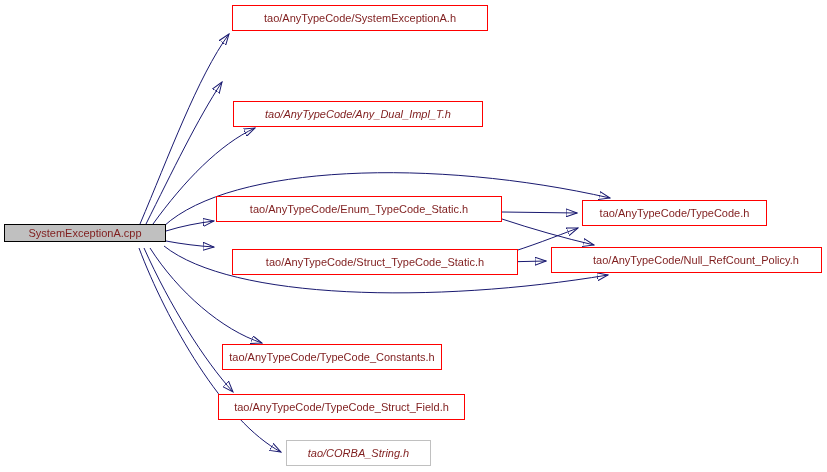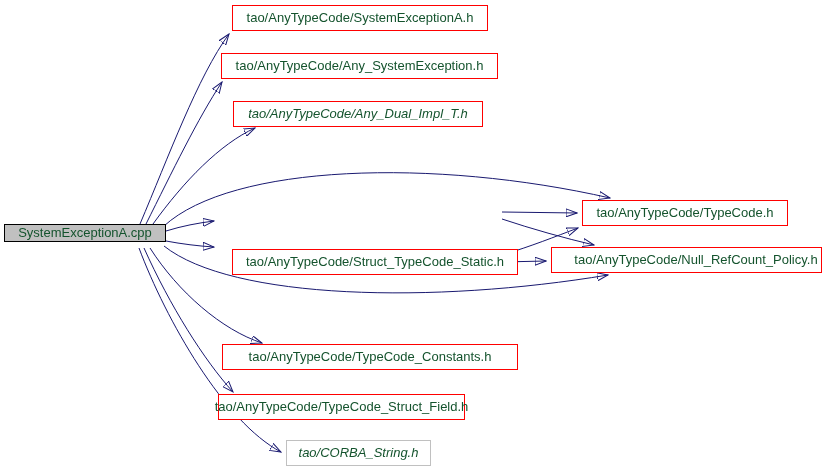--- a/index.html
+++ b/index.html
@@ -17,22 +17,22 @@
   .edges {
     position: absolute;
     left: 0; top: 0;
   }
   .edges path { fill: none; stroke: #191970; stroke-width: 1; }
   .node {
     position: absolute;
     box-sizing: border-box;
     border: 1px solid #ff0000;
     background: #ffffff;
-    color: #14532d;
-    font-size: 13px;
+    color: #7f1d1d;
+    font-size: 11px;
     line-height: 24px;
     text-align: center;
     white-space: nowrap;
     display: flex;
     align-items: center;
     justify-content: center;
     cursor: pointer;
   }
   .node.source {
     background: #c0c0c0;
@@ -43,23 +43,23 @@
     border-color: #c0c0c0;
     cursor: default;
   }
   
   #nd-source   { left: 4px;   top: 224px; width: 162px; height: 18px; }
   #nd-sysexh   { left: 232px; top: 5px;   width: 256px; height: 26px; }
   #nd-anysys   { left: 221px; top: 53px;  width: 277px; height: 26px; }
   #nd-anydual  { left: 233px; top: 101px; width: 250px; height: 26px; font-style: italic; }
   #nd-enumtc   { left: 216px; top: 196px; width: 286px; height: 26px; }
   #nd-structtc { left: 232px; top: 249px; width: 286px; height: 26px; }
-  #nd-typecode { left: 582px; top: 200px; width: 206px; height: 26px; }
+  #nd-typecode { left: 582px; top: 200px; width: 185px; height: 26px; }
   #nd-nullref  { left: 551px; top: 247px; width: 271px; height: 26px; padding-left: 19px; }
-  #nd-tcconst  { left: 222px; top: 344px; width: 296px; height: 26px; }
+  #nd-tcconst  { left: 222px; top: 344px; width: 220px; height: 26px; }
   #nd-tcfield  { left: 218px; top: 394px; width: 247px; height: 26px; }
   #nd-corba    { left: 286px; top: 440px; width: 145px; height: 26px; font-style: italic; }
 </style>
 </head>
 <body>
 
 <div class="canvas">
 
   <svg class="edges" width="827" height="472">
     <defs>
@@ -80,24 +80,24 @@
     <path d="M502,212 L577,213" marker-end="url(#arrow)"></path>
     <path d="M502,219 C532,229 564,238 594,245" marker-end="url(#arrow)"></path>
     <path d="M502,255 C532,246 554,237 578,228" marker-end="url(#arrow)"></path>
     <path d="M502,262 L546,261" marker-end="url(#arrow)"></path>
   </svg>
 
   <div id="nd-source" class="node source">SystemExceptionA.cpp</div>
 
   <div id="nd-sysexh" class="node">tao/AnyTypeCode/SystemExceptionA.h</div>
 
-  <div id="nd-anysys" class="node">tao/AnyTypeCode/Any_SystemException.h</div>
 
   <div id="nd-anydual" class="node">tao/AnyTypeCode/Any_Dual_Impl_T.h</div>
 
+  <div id="nd-enumtc" class="node">tao/AnyTypeCode/Enum_TypeCode_Static.h</div>
 
   <div id="nd-structtc" class="node">tao/AnyTypeCode/Struct_TypeCode_Static.h</div>
 
   <div id="nd-typecode" class="node">tao/AnyTypeCode/TypeCode.h</div>
 
   <div id="nd-nullref" class="node">tao/AnyTypeCode/Null_RefCount_Policy.h</div>
 
   <div id="nd-tcconst" class="node">tao/AnyTypeCode/TypeCode_Constants.h</div>
 
   <div id="nd-tcfield" class="node">tao/AnyTypeCode/TypeCode_Struct_Field.h</div>

